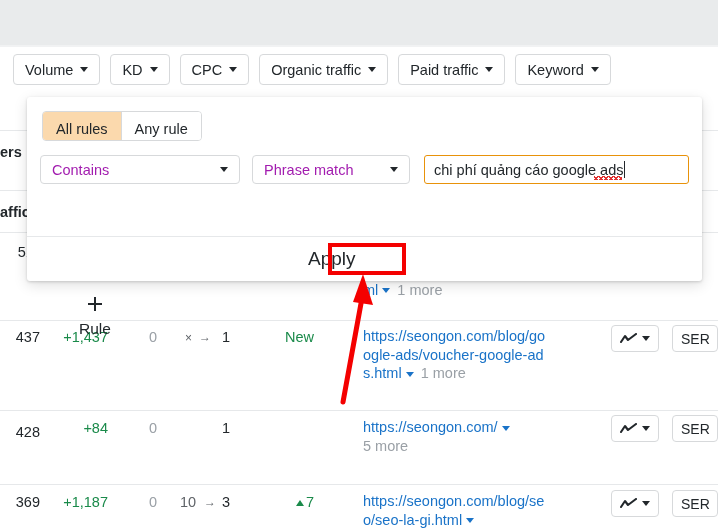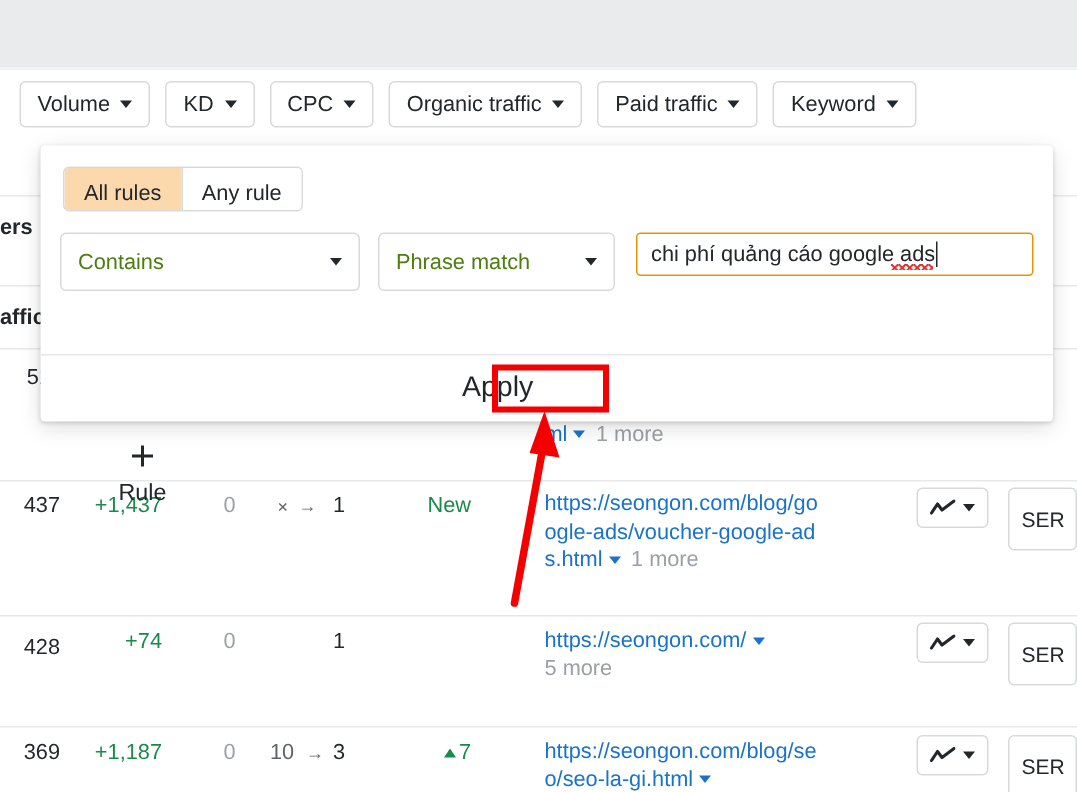--- a/index.html
+++ b/index.html
@@ -95,21 +95,21 @@
   .chart-btn {
     position: absolute;
     width: 48px; height: 27px;
     border: 1px solid #d7d9db; border-radius: 4px;
     background: #fff;
     display: flex; align-items: center; justify-content: center; gap: 5px;
     cursor: pointer;
   }
   .serp-btn {
     position: absolute;
-    height: 42px;
+    height: 27px;
     border: 1px solid #d7d9db; border-radius: 4px;
     background: #fff;
     display: flex; align-items: center;
     padding: 10px 8px;
     font-size: 14px; color: #22272b;
     white-space: nowrap;
     overflow: hidden;
     cursor: pointer;
   }
   .up-tri {
@@ -142,26 +142,26 @@
     padding: 17px 13px;
     font-size: 14.5px; color: #22272b;
     background: #ffffff;
     cursor: pointer;
   }
   .seg-item.active { background: #fbd9ad; }
   .seg-divider { width: 1px; background: #d7d9db; }
 
   .sel {
     position: absolute;
-    height: 39px;
+    height: 29px;
     border: 1px solid #d7d9db; border-radius: 4px;
     background: #fff;
     display: flex; align-items: center; justify-content: space-between;
     padding: 0 11px;
-    font-size: 14.5px; color: #4d7c0f;
+    font-size: 14.5px; color: #a21caf;
     cursor: pointer;
   }
   .sel-contains { left: 40px; top: 155px; width: 200px; }
   .sel-match    { left: 252px; top: 155px; width: 158px; gap: 35px; }
 
   .txt-input {
     position: absolute; left: 424px; top: 155px;
     width: 265px; height: 29px;
     border: 1px solid #e8920a; border-radius: 3px;
     background: #fff;
@@ -297,21 +297,21 @@
     </div>
     <div class="chart-btn" style="left:611px; top:233px">
       <svg width="17" height="11" viewBox="0 0 17 11">
         <polyline points="1,9 5,3 8,7 16,1" fill="none" stroke="#22272b" stroke-width="2.1" stroke-linecap="round" stroke-linejoin="round"></polyline>
       </svg>
       <span class="caret"></span>
     </div>
     <div class="serp-btn" style="left:672px; top:233px; width:46px">SER</div>
 
     <div class="cell num" style="left:0px;   top:332px; width:40px">428</div>
-    <div class="cell num green" style="left:48px; top:328px; width:60px">+74</div>
+    <div class="cell num green" style="left:48px; top:328px; width:60px">+84</div>
     <div class="cell num gray" style="left:125px; top:328px; width:32px">0</div>
     <div class="cell" style="left:222px; top:328px">1</div>
     <div class="url-cell" style="left:363px; top:326px">
       <a>https://seongon.com/</a><span class="blue-caret"></span><br>
       <span class="more" style="margin-left:0">5 more</span>
     </div>
     <div class="chart-btn" style="left:611px; top:323px">
       <svg width="17" height="11" viewBox="0 0 17 11">
         <polyline points="1,9 5,3 8,7 16,1" fill="none" stroke="#22272b" stroke-width="2.1" stroke-linecap="round" stroke-linejoin="round"></polyline>
       </svg>

